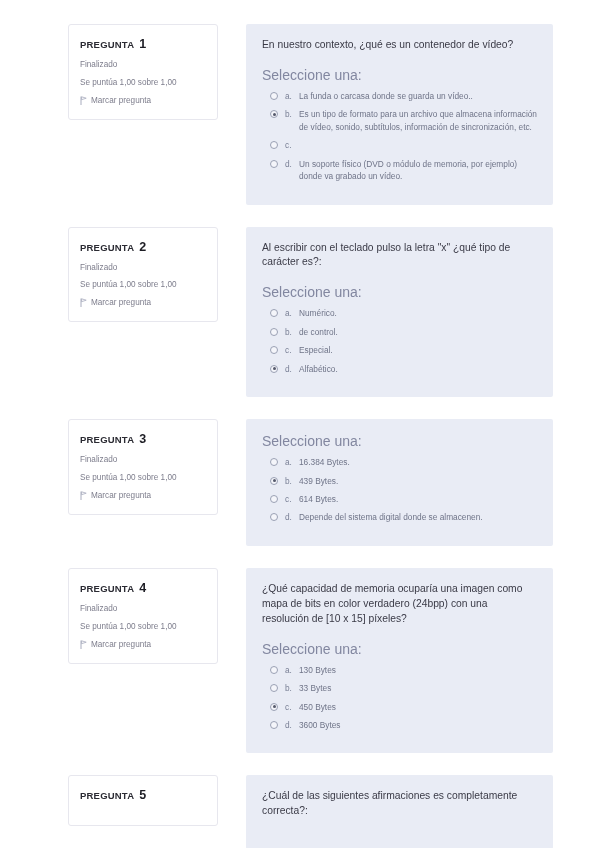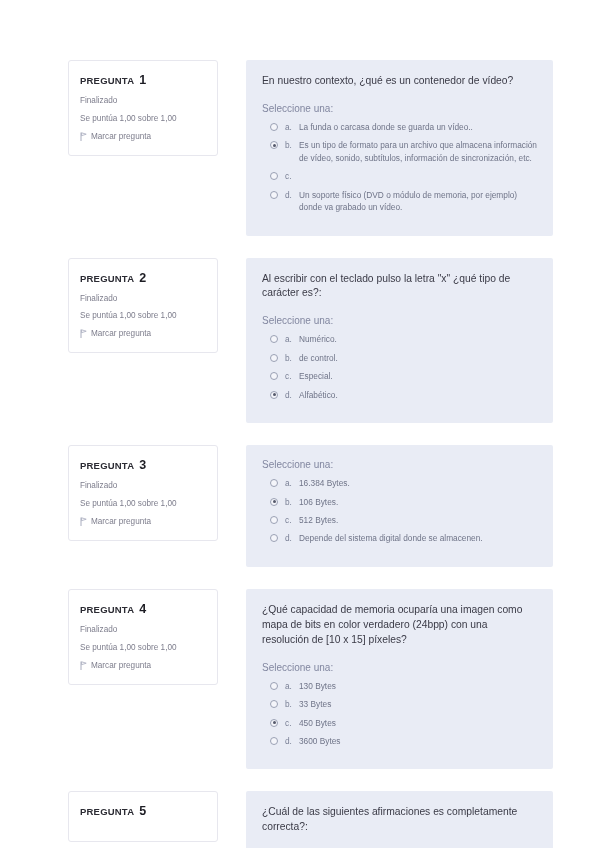--- a/index.html
+++ b/index.html
@@ -10,21 +10,21 @@
     width: 599px;
     height: 848px;
     background: #ffffff;
     font-family: "Liberation Sans", sans-serif;
     overflow: hidden;
   }
   .page {
     position: relative;
     width: 599px;
     height: 768px;
-    padding-top: 60px;
+    padding-top: 24px;
     box-sizing: border-box;
   }
   .question-block {
     display: flex;
     align-items: flex-start;
     margin-bottom: 22px;
     padding-left: 68px;
     padding-right: 46px;
   }
   .info-card {
@@ -78,21 +78,21 @@
     box-sizing: border-box;
     margin-left: 12px;
   }
   .qtext {
     font-size: 10.3px;
     color: #3a3a46;
     line-height: 1.45;
     margin-bottom: 14px;
   }
   .select-label {
-    font-size: 10px;
+    font-size: 14px;
     color: #8287a0;
     margin-bottom: 7px;
   }
   .options {
     display: block;
   }
   .option {
     display: flex;
     align-items: flex-start;
     margin-bottom: 6px;
@@ -234,26 +234,26 @@
           <div class="select-label">Seleccione una:</div>
           <div class="options">
             <div class="option">
               <span class="radio"></span>
               <span class="opt-letter">a.</span>
               <span class="opt-text">16.384 Bytes.</span>
             </div>
             <div class="option">
               <span class="radio checked"></span>
               <span class="opt-letter">b.</span>
-              <span class="opt-text">106 Bytes.</span>
+              <span class="opt-text">439 Bytes.</span>
             </div>
             <div class="option">
               <span class="radio"></span>
               <span class="opt-letter">c.</span>
-              <span class="opt-text">512 Bytes.</span>
+              <span class="opt-text">614 Bytes.</span>
             </div>
             <div class="option">
               <span class="radio"></span>
               <span class="opt-letter">d.</span>
               <span class="opt-text">Depende del sistema digital donde se almacenen.</span>
             </div>
           </div>
         </div>
       </div>
       <div class="question-block">

